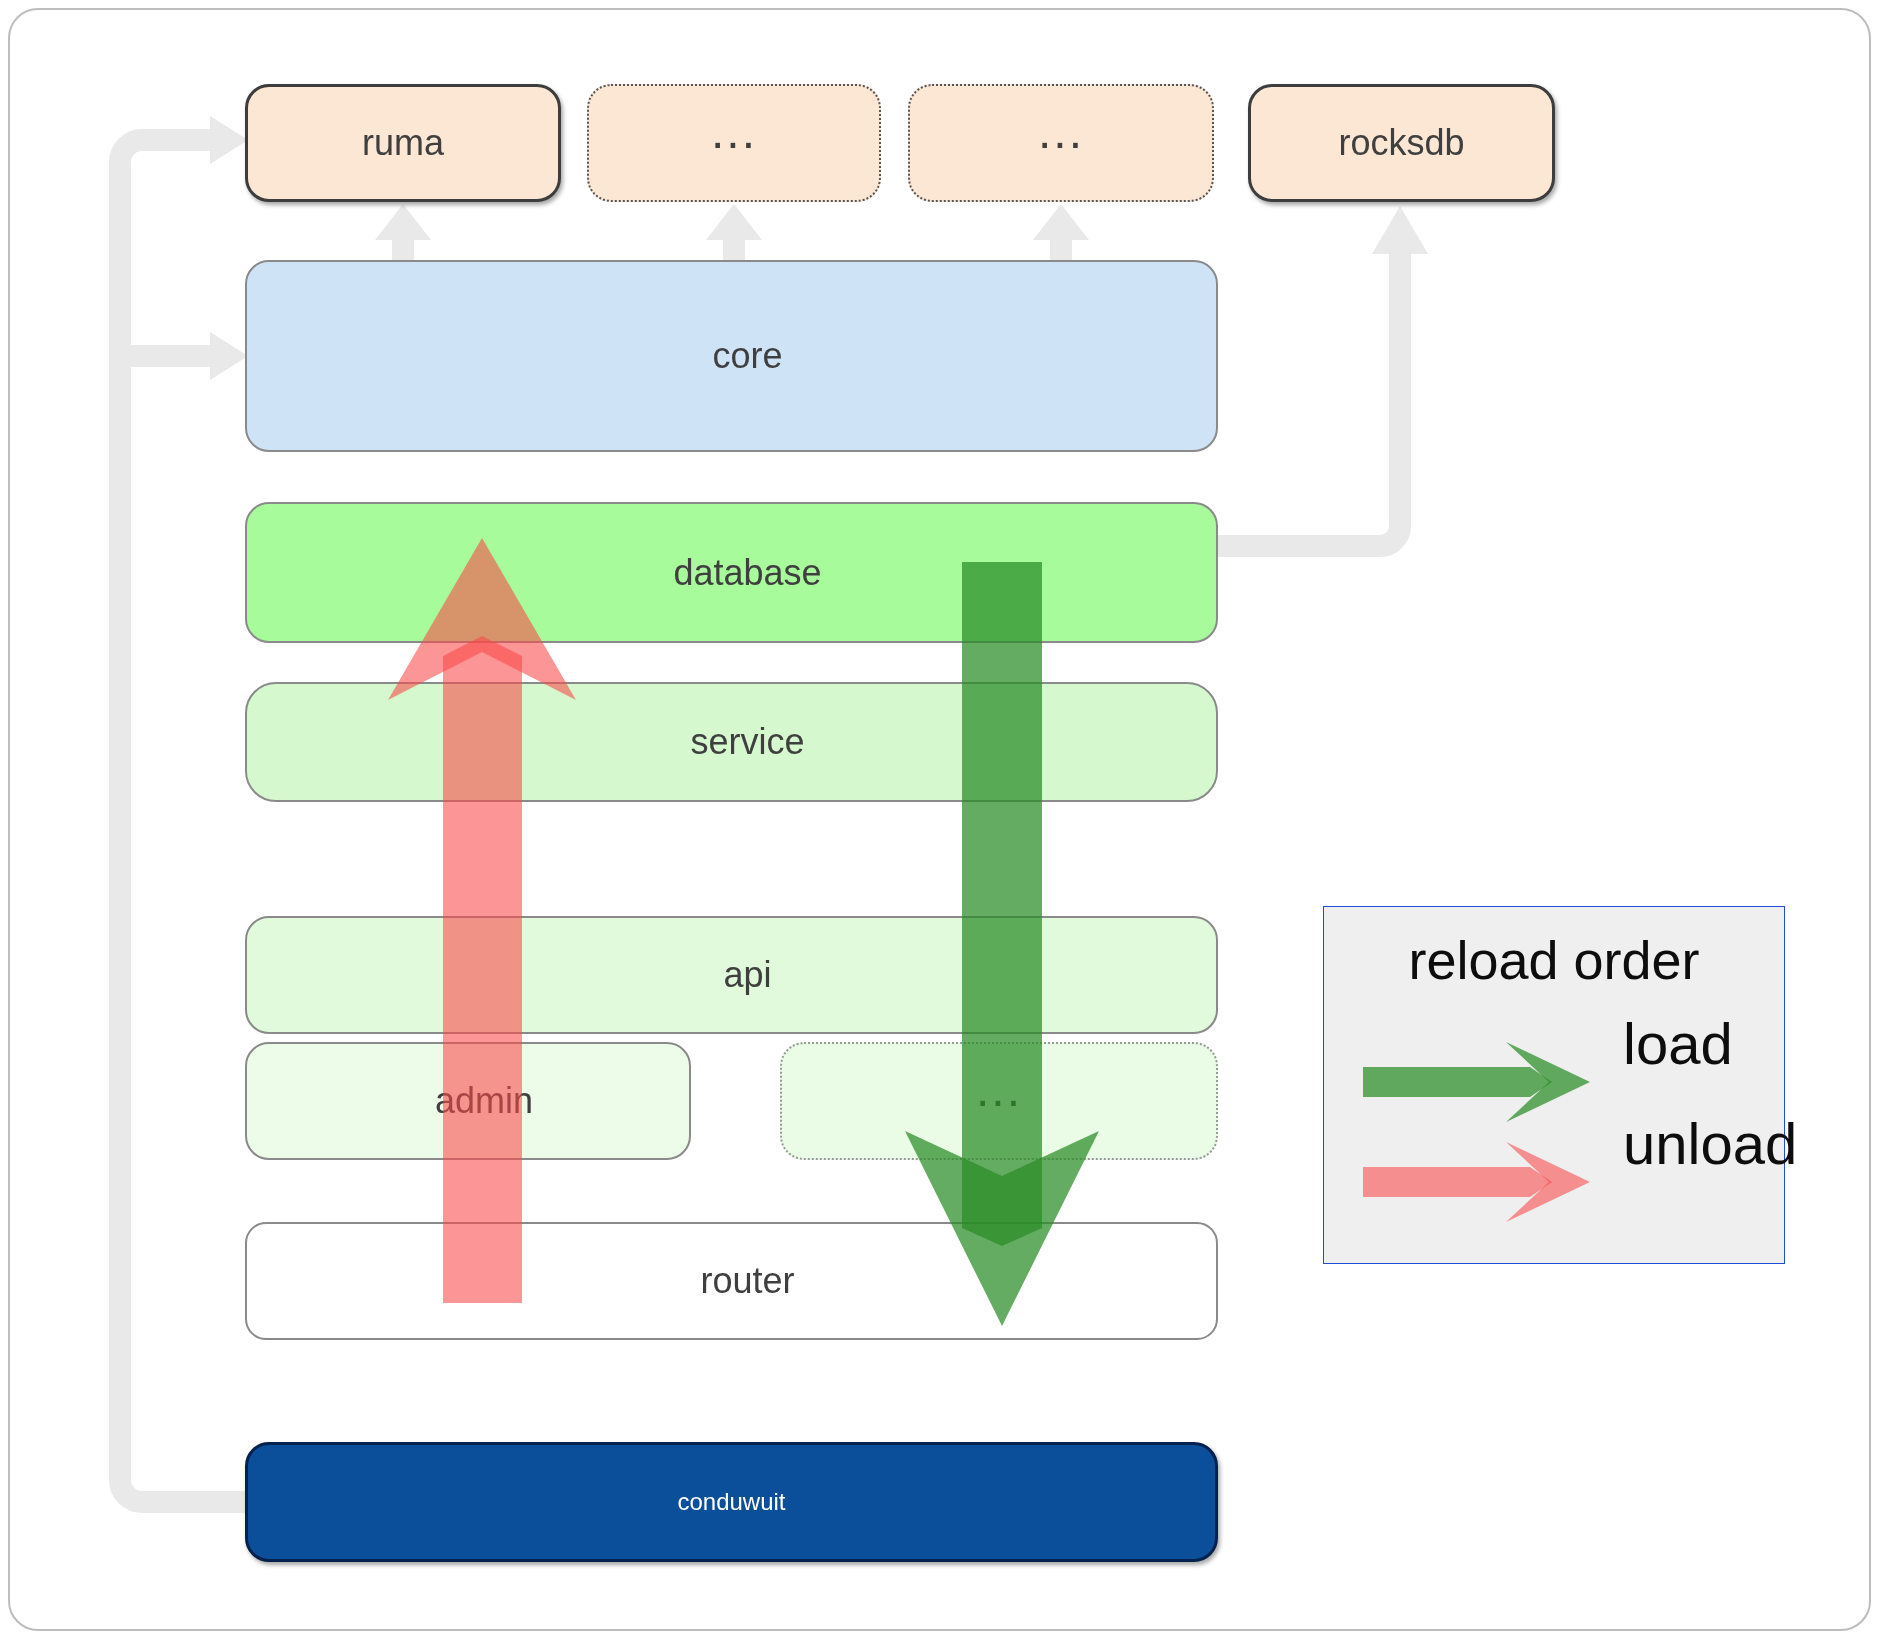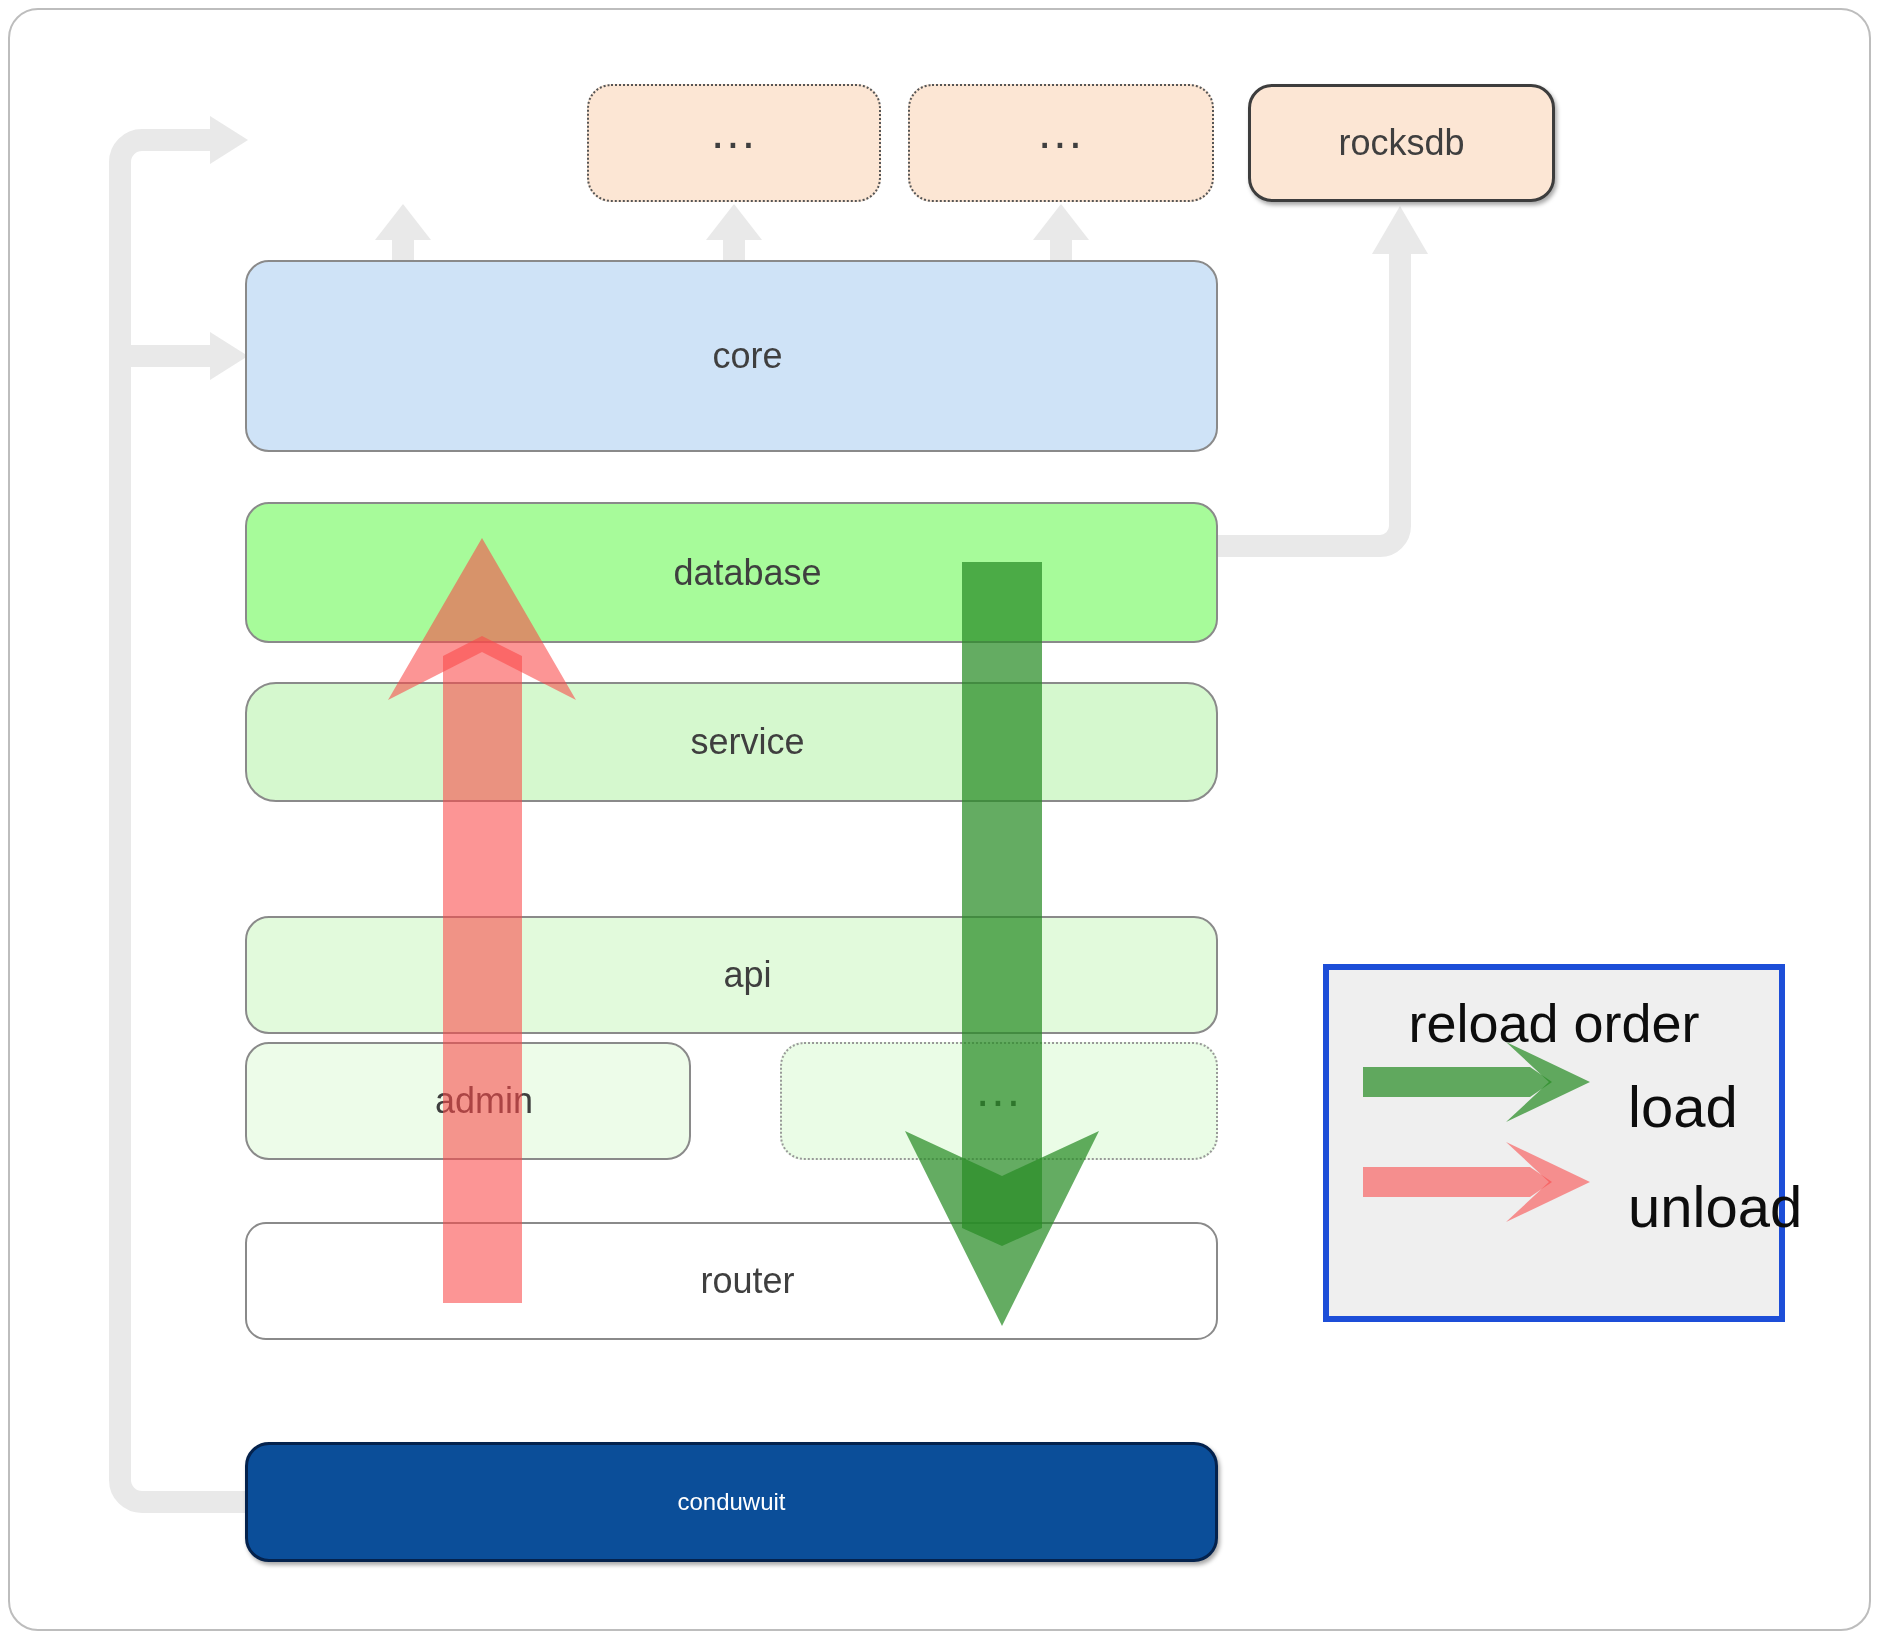--- a/index.html
+++ b/index.html
@@ -27,22 +27,22 @@
   #box-service{background:#d5f8ce;}
   #box-api{background:#e2fadc;}
   #box-admin{background:#edfce9;}
   #box-admin-dots{background:#eafce6;border:2px dotted #999999;}
   #box-router{background:#ffffff;}
   #box-conduwuit{
     background:#0b4e99;border:3px solid #04224d;color:#ffffff;font-size:24px;
     box-shadow:2px 3px 4px rgba(0,0,0,0.35);
   }
   #legend{
-    position:absolute;left:1323px;top:964px;width:462px;height:358px;
-    background:#efefef;border:6px solid #1d4ed8;box-sizing:border-box;z-index:2;
+    position:absolute;left:1323px;top:906px;width:462px;height:358px;
+    background:#efefef;border:1px solid #1d4ed8;box-sizing:border-box;z-index:2;
   }
   #legend-title{
     position:absolute;left:0;top:22px;width:100%;text-align:center;
     font-size:54px;color:#0d0d0d;
   }
   .legend-label{
     position:absolute;left:299px;font-size:58px;color:#0d0d0d;line-height:50px;
   }
   #legend-load-label{top:112px;}
   #legend-unload-label{top:212px;}
@@ -75,20 +75,23 @@
     <g>
       <rect x="723" y="236" width="22" height="28" fill="#e9e9e9"></rect>
       <polygon points="706,240 762,240 734,204" fill="#e9e9e9"></polygon>
     </g>
     <g>
       <rect x="1050" y="236" width="22" height="28" fill="#e9e9e9"></rect>
       <polygon points="1033,240 1089,240 1061,204" fill="#e9e9e9"></polygon>
     </g>
   </svg>
 
+  <div class="box peach solidDark" style="left:245px;top:84px;width:316px;height:118px;">
+    <span>ruma</span>
+  </div>
   <div class="box peach dotted" style="left:587px;top:84px;width:294px;height:118px;">
     <span class="dots">...</span>
   </div>
   <div class="box peach dotted" style="left:908px;top:84px;width:306px;height:118px;">
     <span class="dots">...</span>
   </div>
   <div class="box peach solidDark" style="left:1248px;top:84px;width:307px;height:118px;">
     <span>rocksdb</span>
   </div>
 

